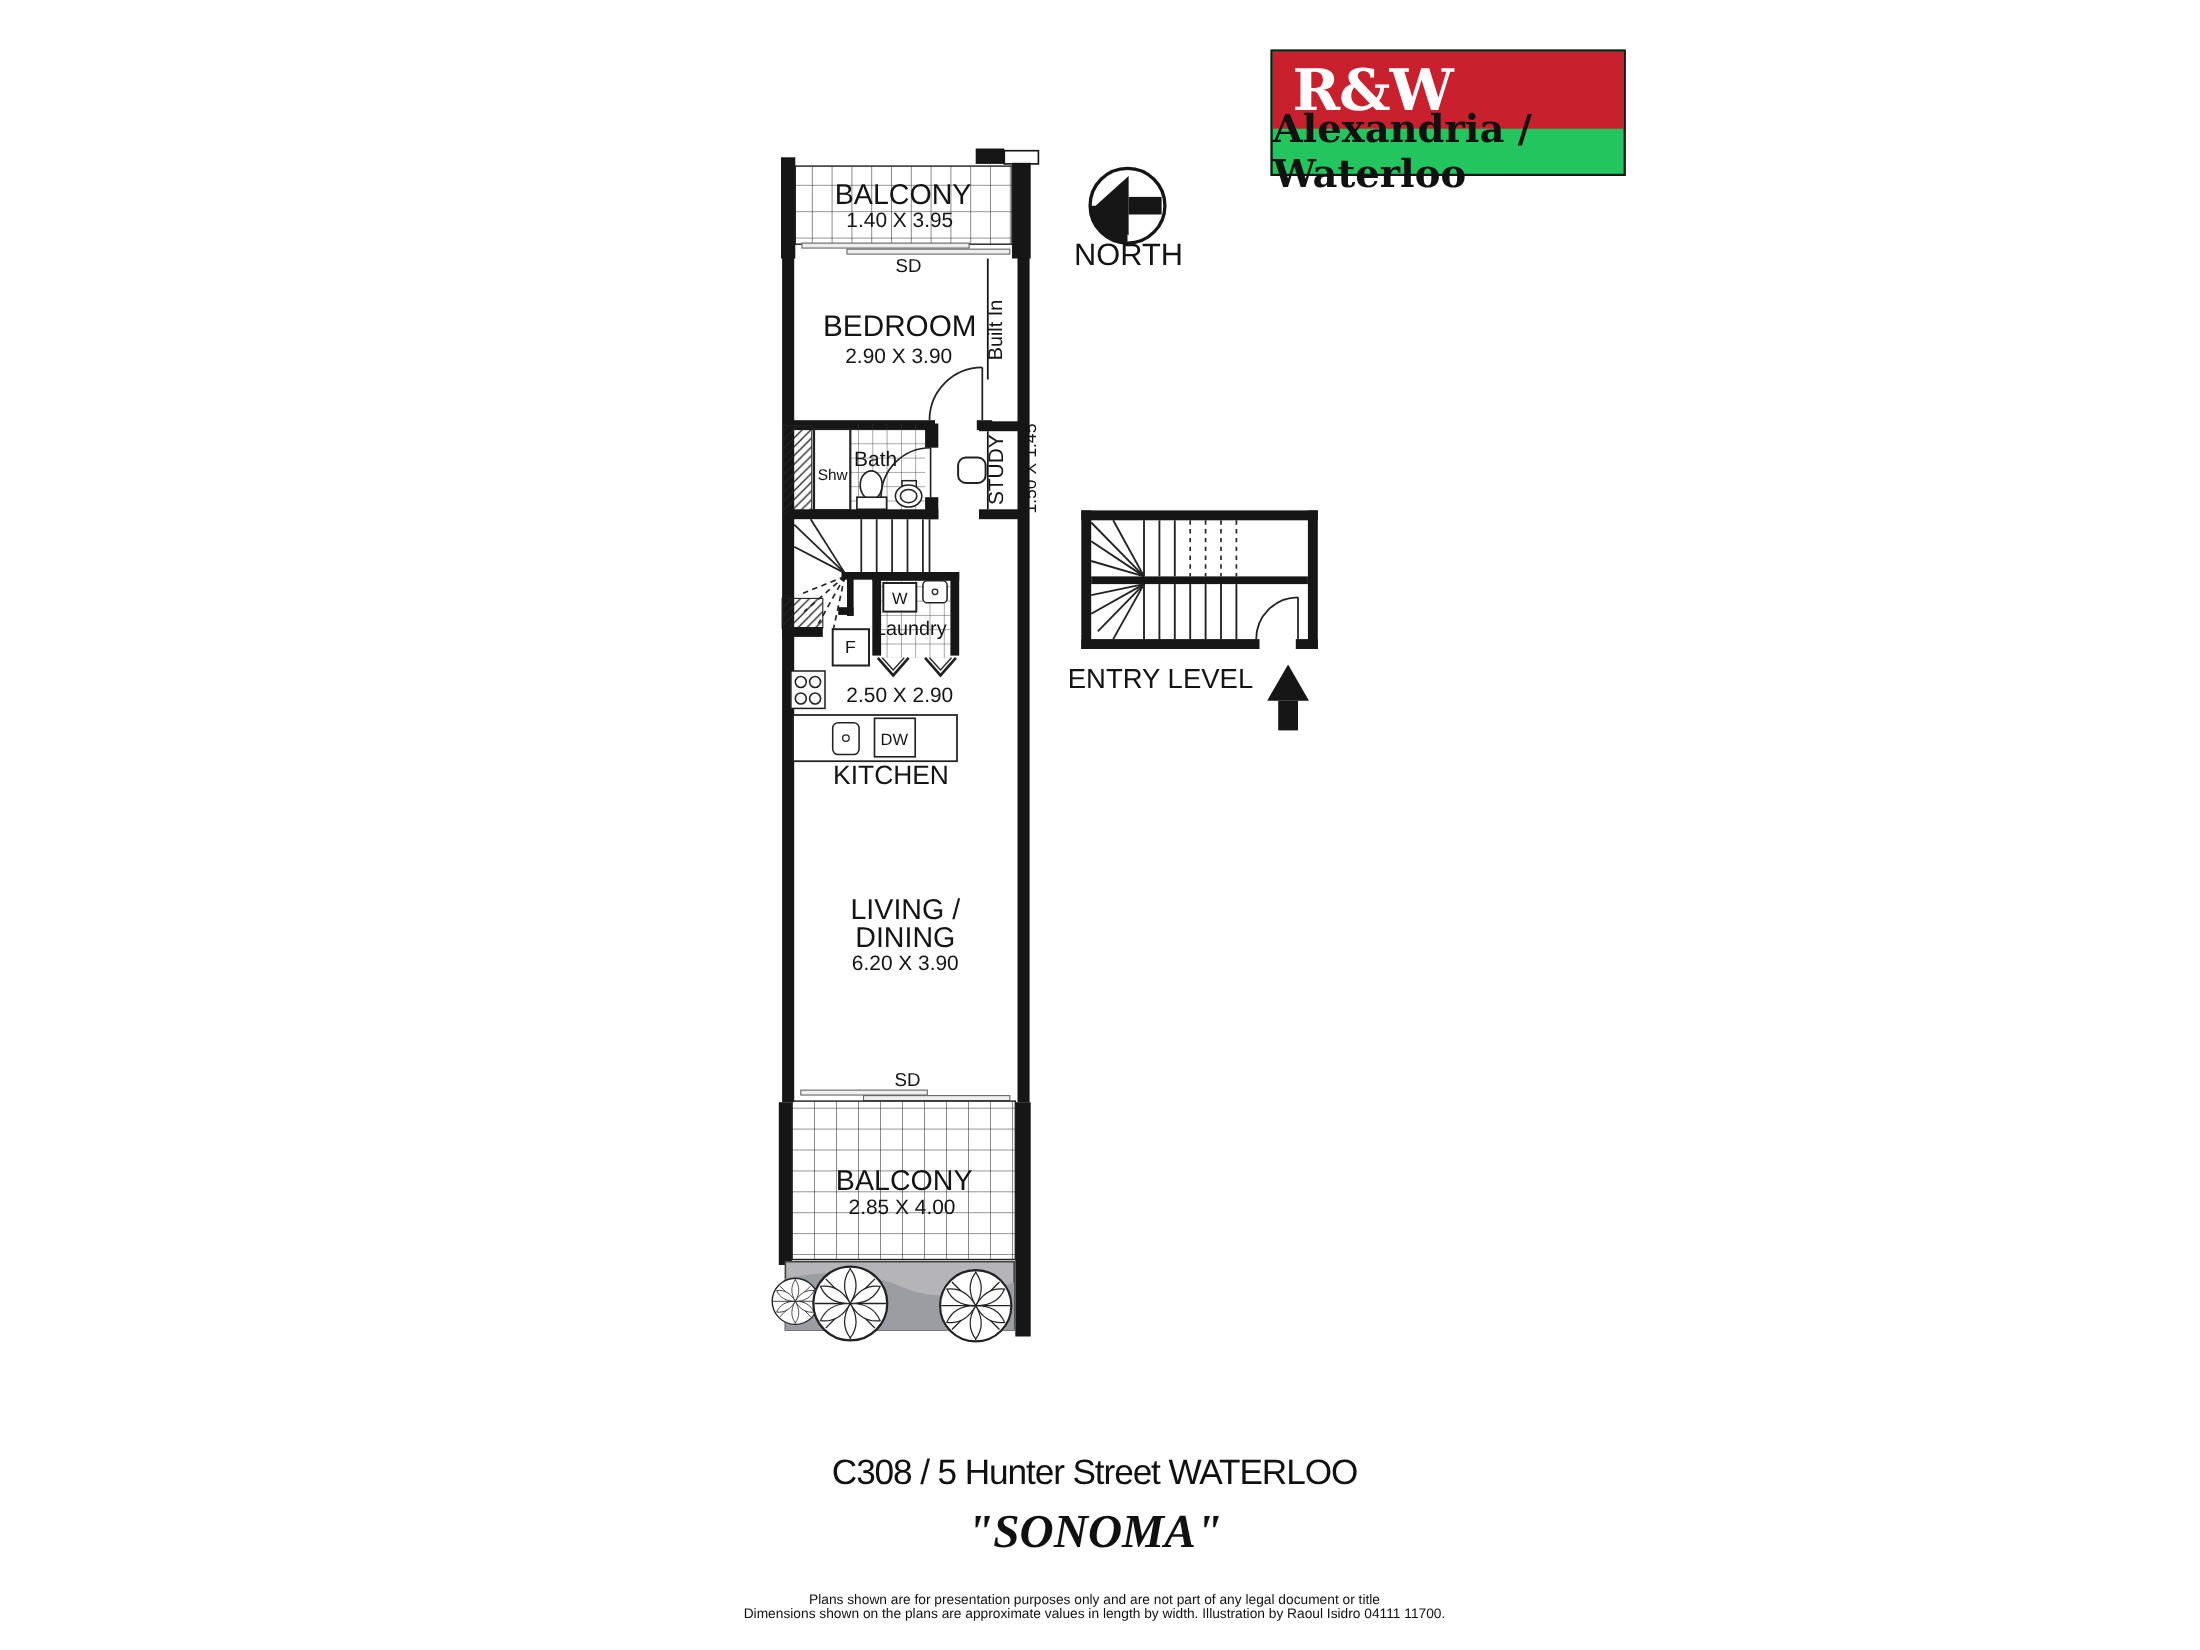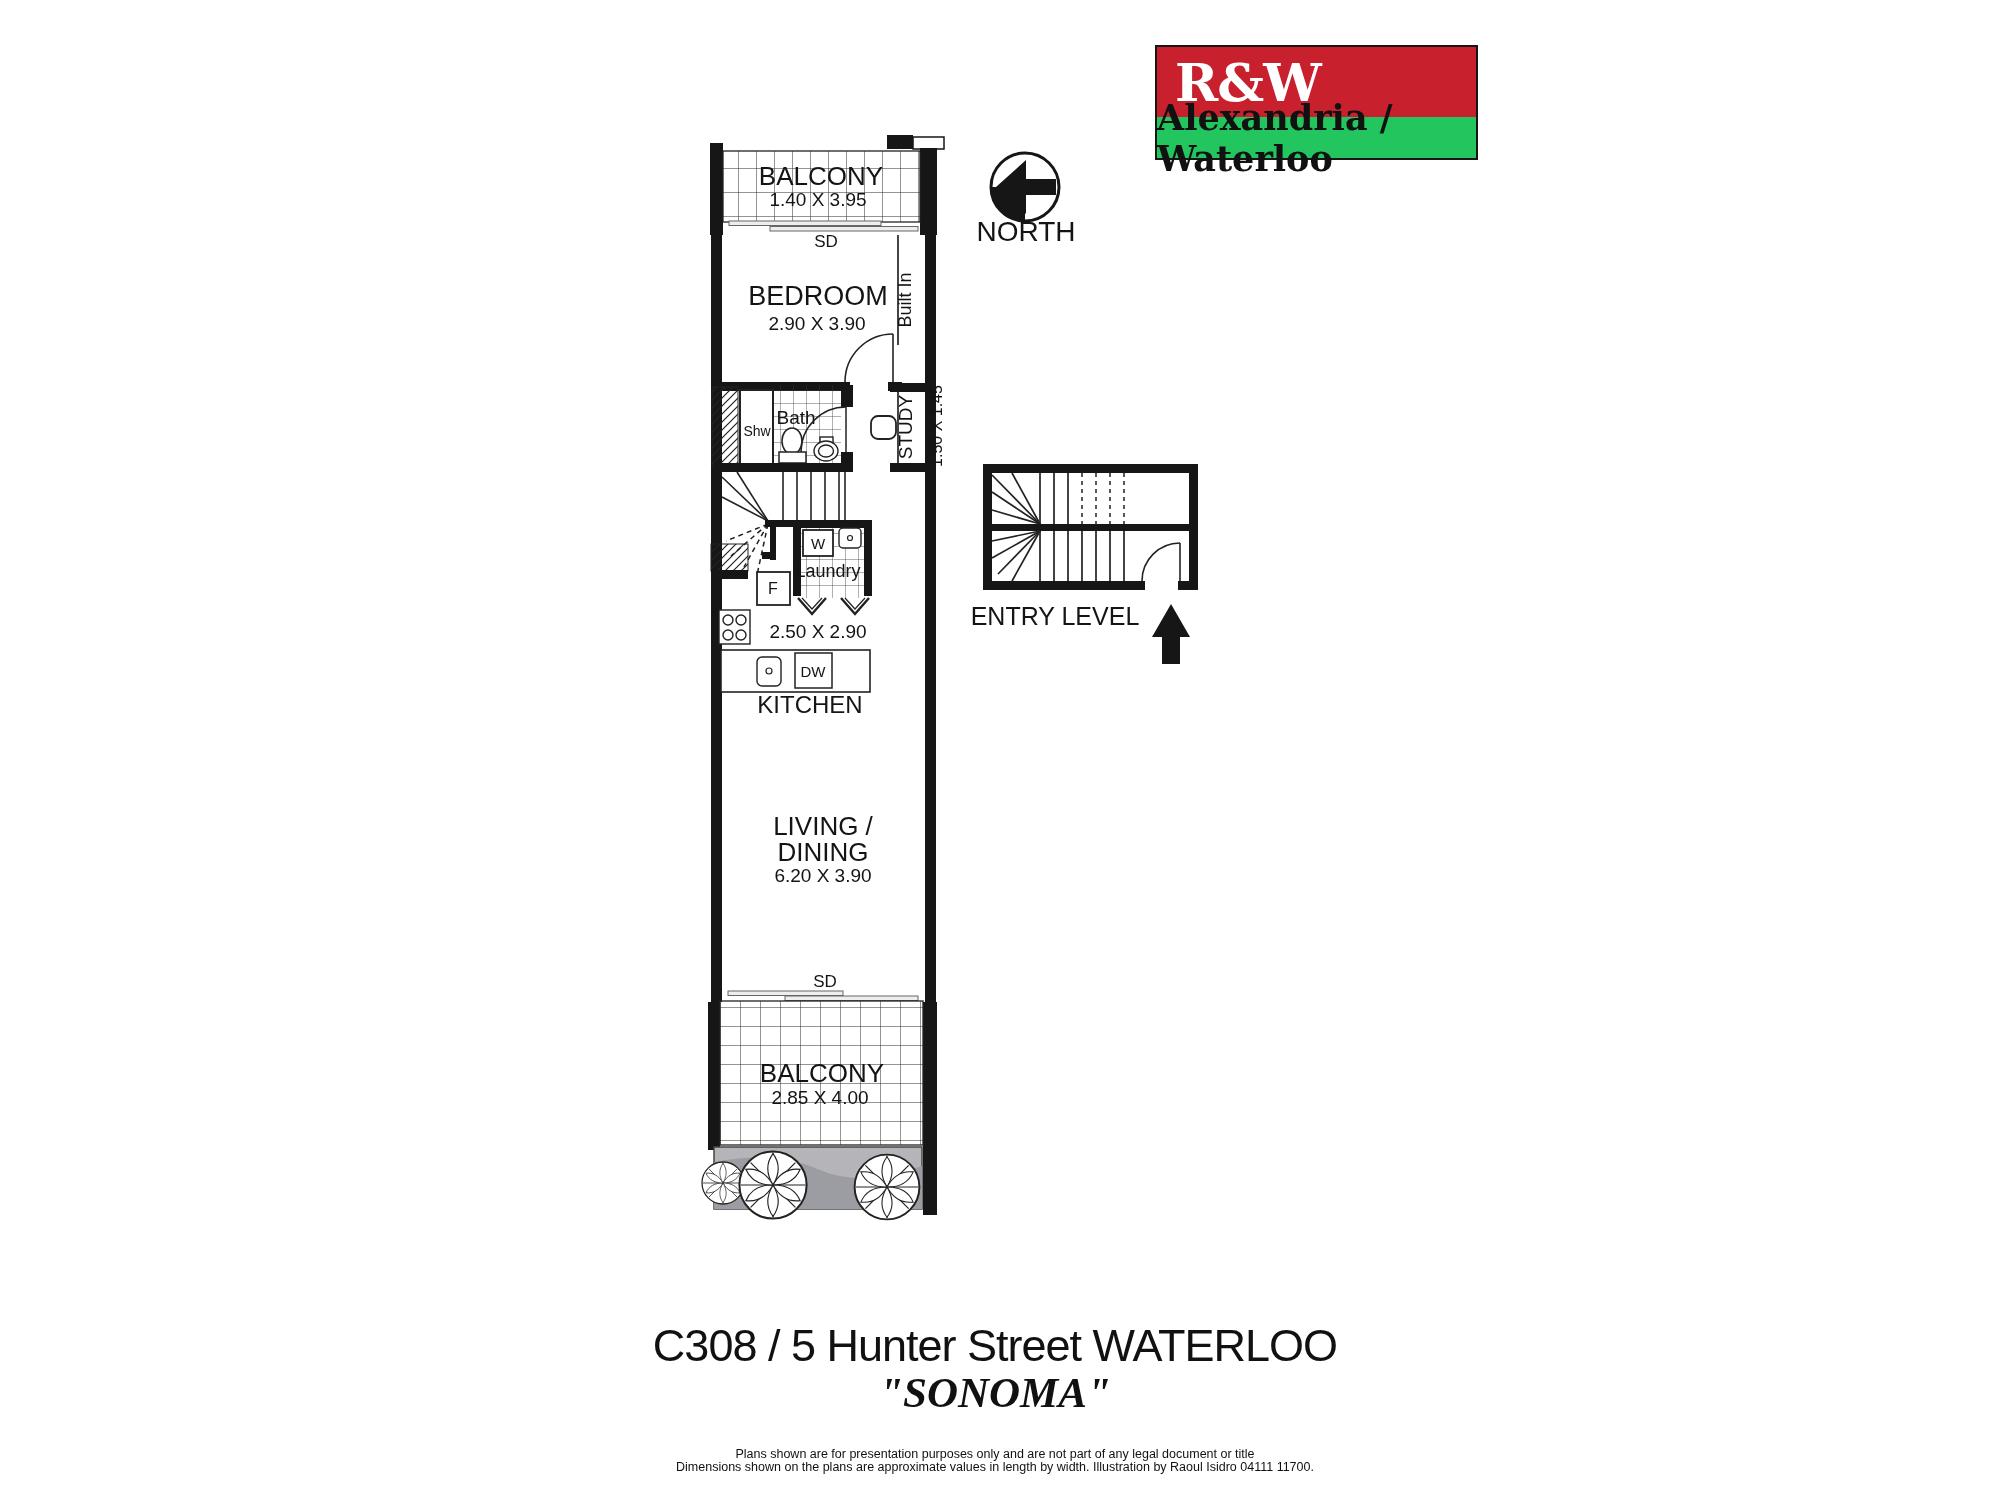--- a/index.html
+++ b/index.html
@@ -12,21 +12,21 @@
   .logo{position:absolute;left:1155px;top:45px;width:323px;height:115px;
         border:2px solid #161616;box-sizing:border-box;background:#22c55e;}
   .logo-red{height:70px;background:#c9202e;display:flex;align-items:center;}
   .logo-brand{color:#fff;font-family:"DejaVu Serif","Liberation Serif",serif;
               font-weight:bold;font-size:52px;padding-left:18px;letter-spacing:-1px;}
   .logo-office{height:41px;display:flex;align-items:center;justify-content:center;
                font-family:"DejaVu Serif","Liberation Serif",serif;font-weight:bold;
                font-size:35px;color:#111;}
   
   .addr{position:absolute;left:0;top:1320px;width:1990px;text-align:center;
-        font-size:45px;letter-spacing:-1px;color:#111;}
+        font-size:32px;letter-spacing:-1px;color:#111;}
   .bname{position:absolute;left:0;top:1368px;width:1990px;text-align:center;
          font-family:"Liberation Serif",serif;font-style:italic;font-weight:600;
          font-size:43px;color:#111;}
   .disc{position:absolute;left:0;top:1448px;width:1990px;text-align:center;
         font-size:12.5px;line-height:13.2px;color:#111;}
 </style>
 </head>
 <body>
 
 <div class="canvas">

